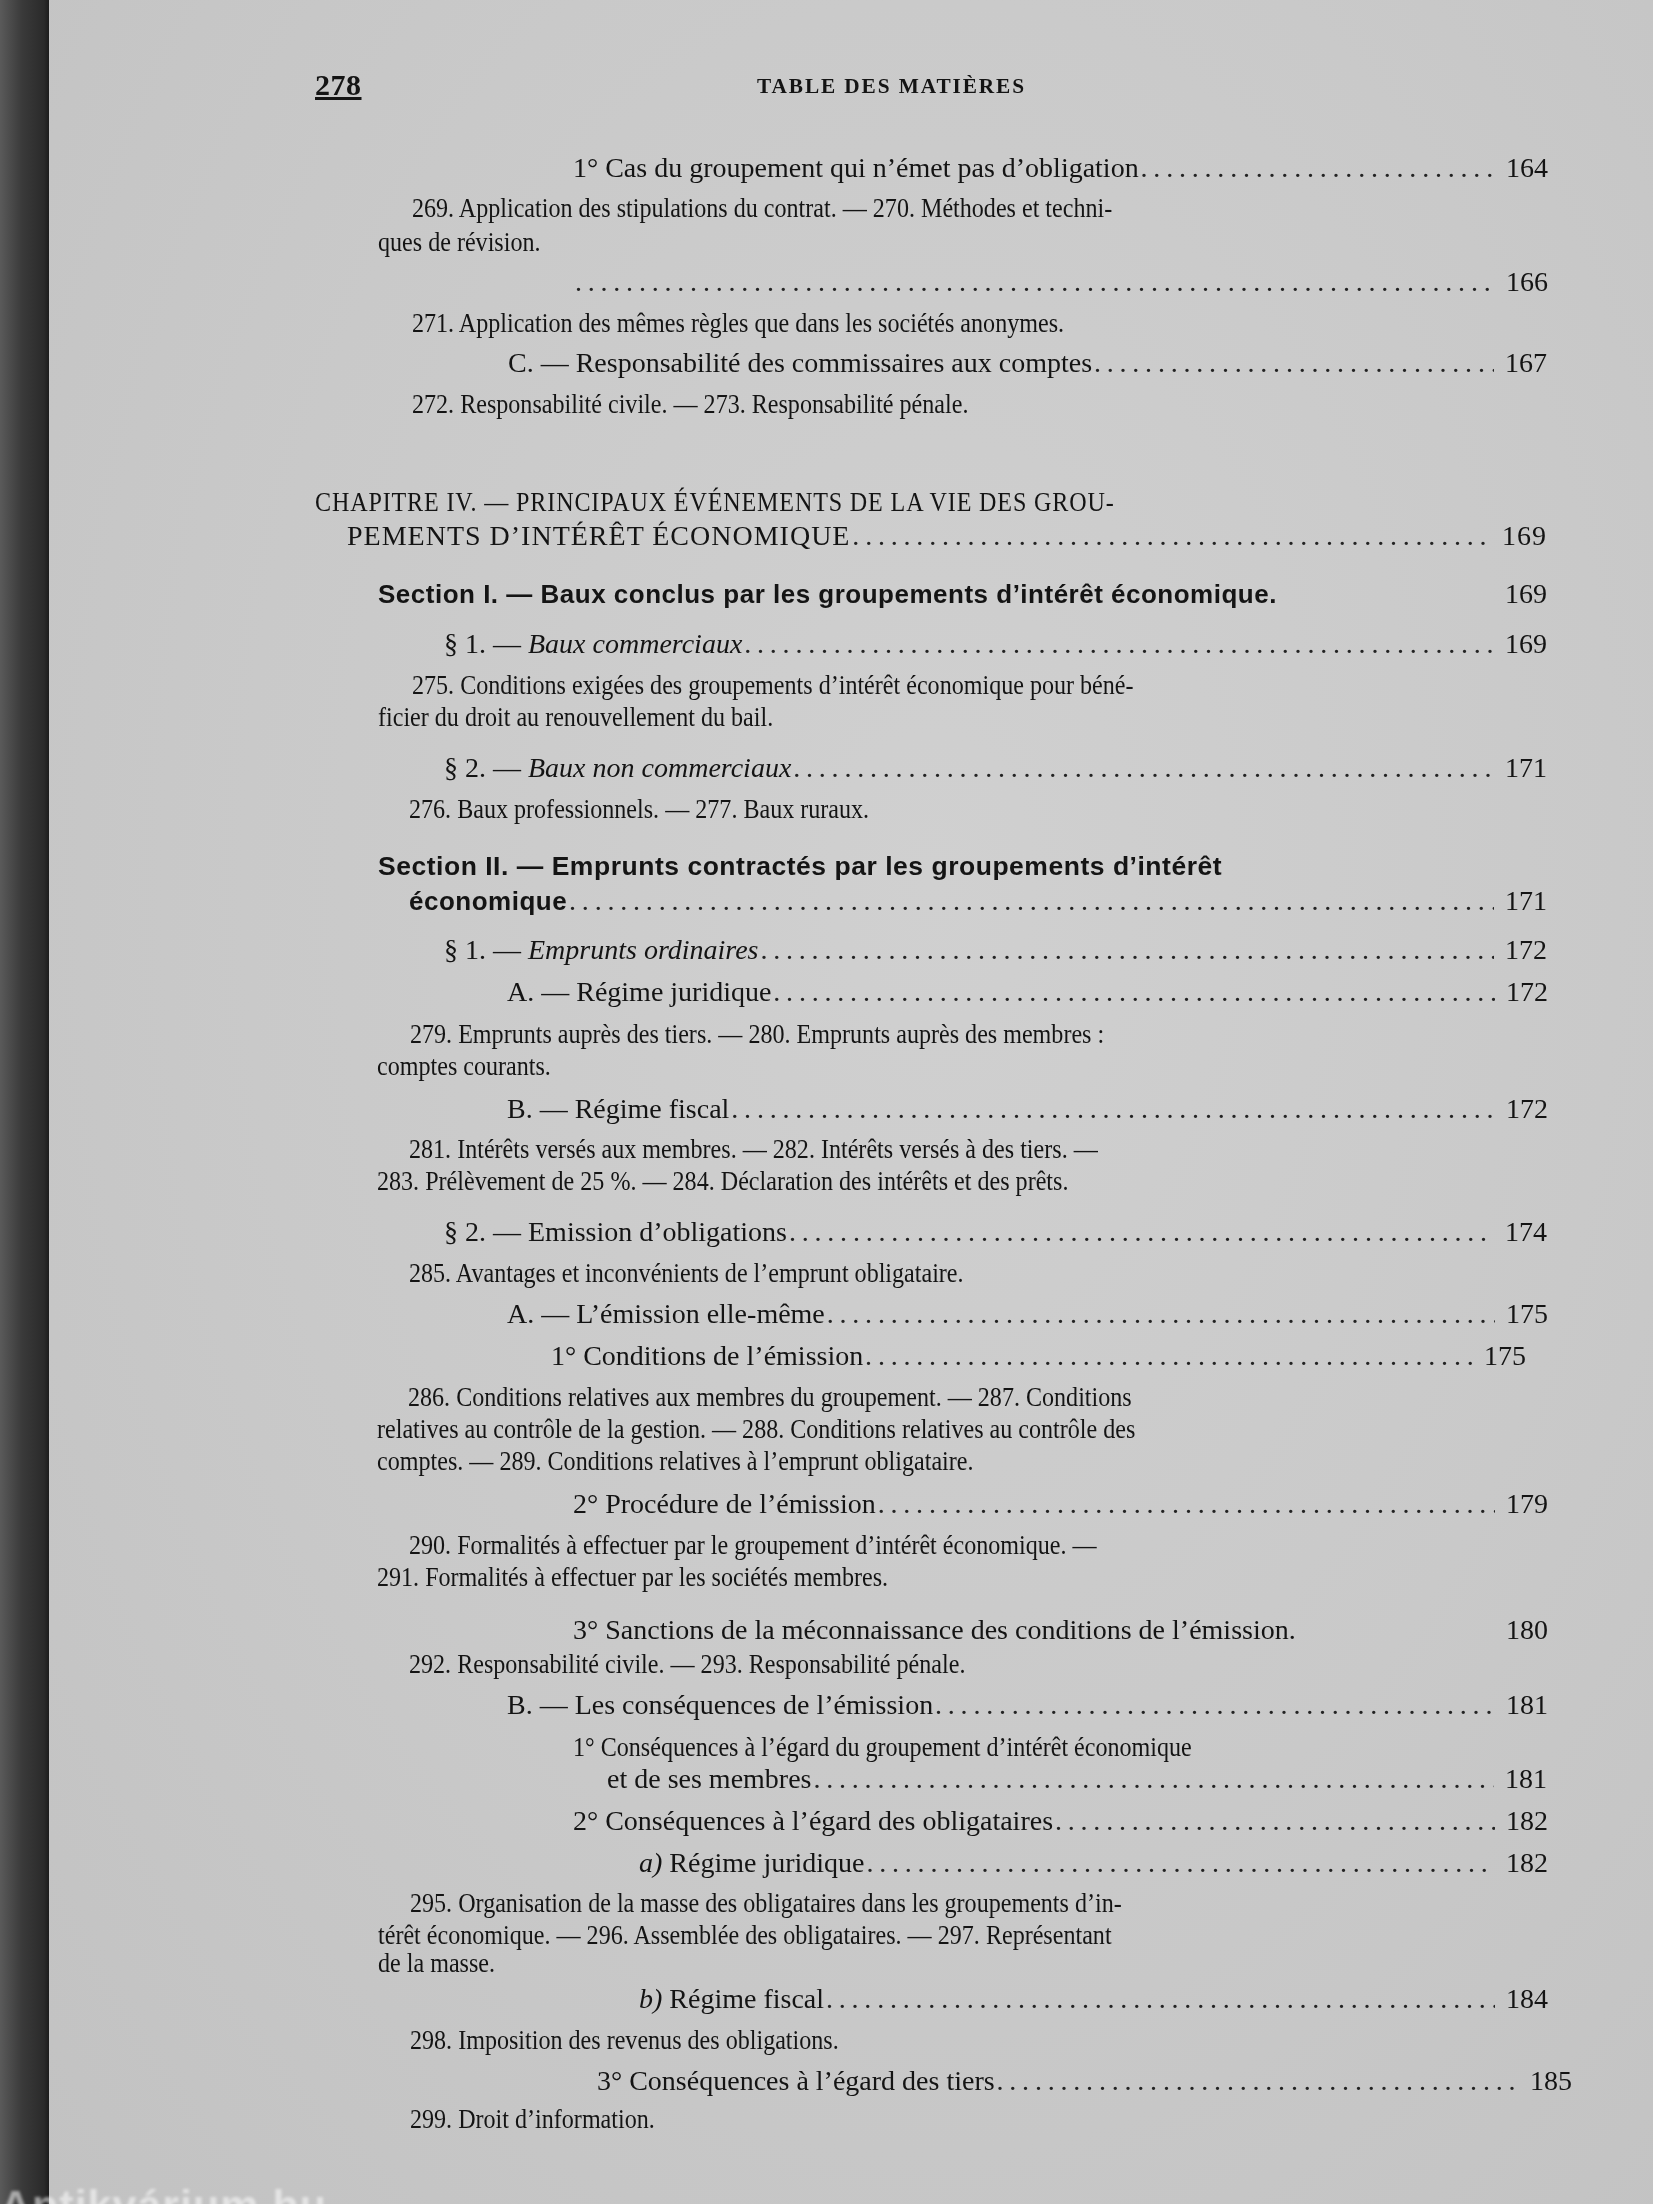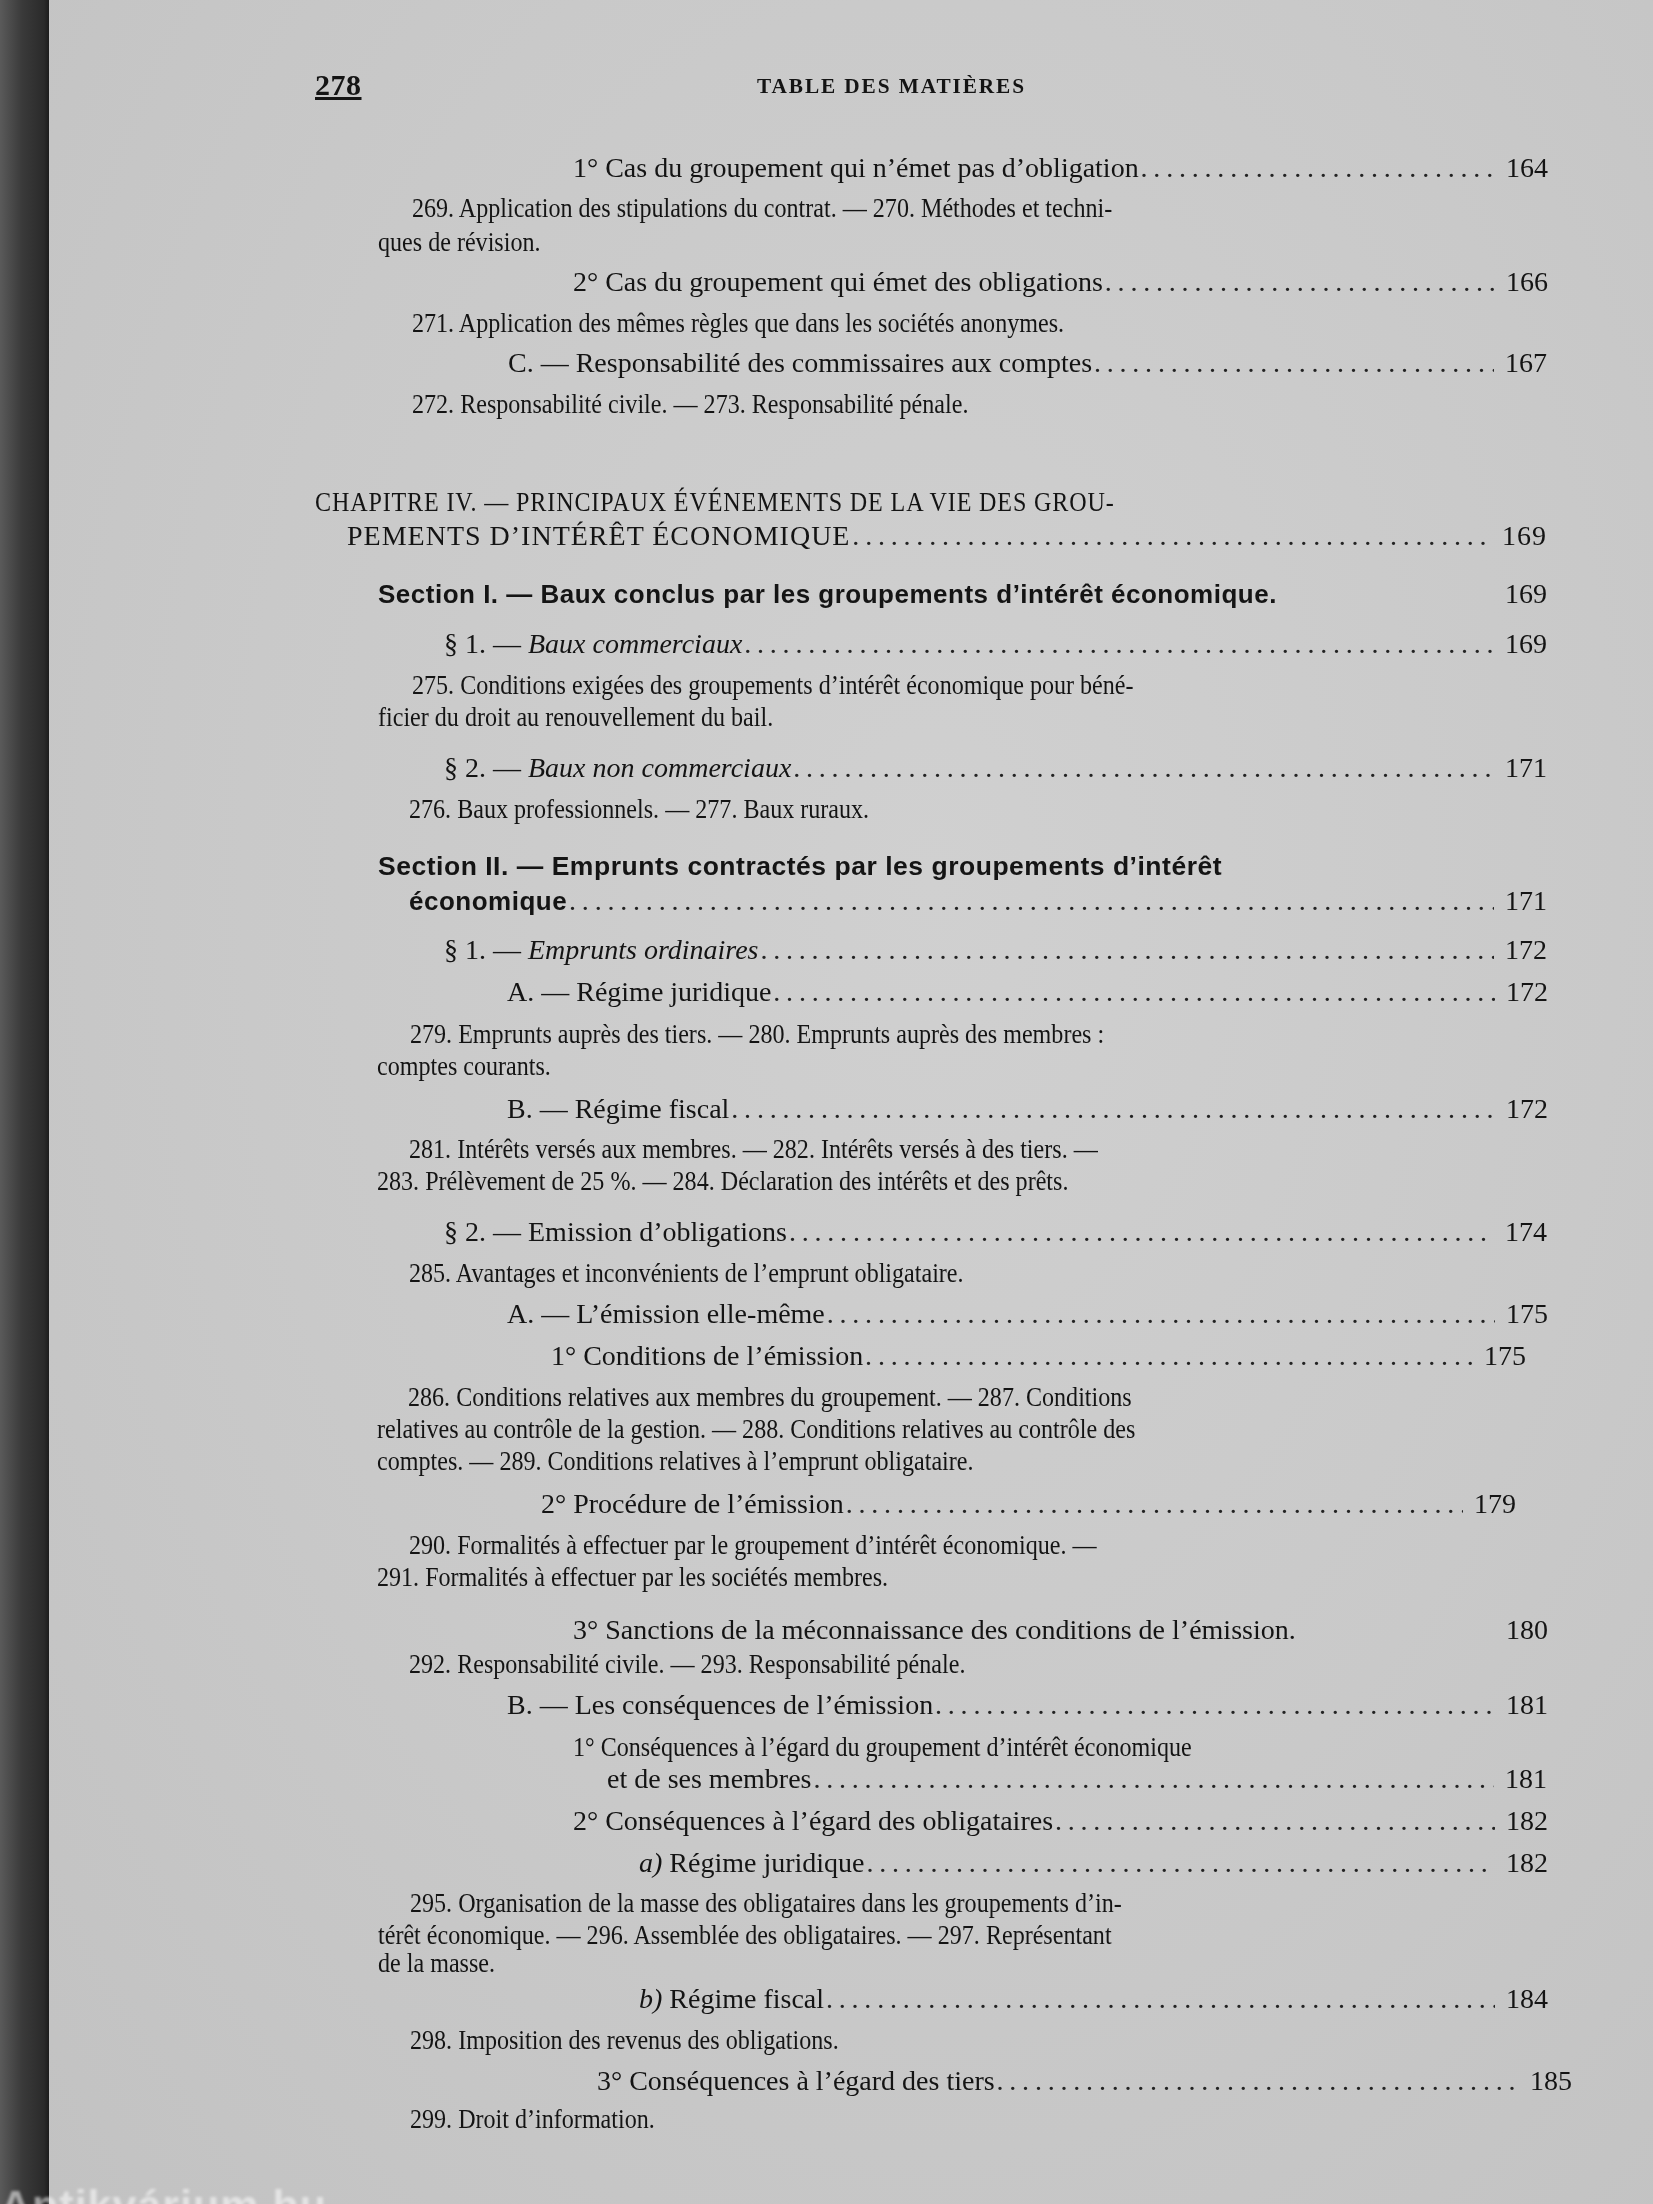--- a/index.html
+++ b/index.html
@@ -63,21 +63,20 @@
   <div class="leader-row" style="left:573px; top:152px; width:975px;">
     <span class="label">1° Cas du groupement qui n’émet pas d’obligation</span>
     <span class="dots">..............................................................................................................</span>
     <span class="pg">164</span>
   </div>
 
   <div class="line" style="left:412px; top:192px;">269. Application des stipulations du contrat. — 270. Méthodes et techni-</div>
   <div class="line" style="left:378px; top:226px;">ques de révision.</div>
 
   <div class="leader-row" style="left:573px; top:266px; width:975px;">
-    <span class="label">2° Cas du groupement qui émet des obligations</span>
     <span class="dots">..............................................................................................................</span>
     <span class="pg">166</span>
   </div>
 
   <div class="line" style="left:412px; top:307px;">271. Application des mêmes règles que dans les sociétés anonymes.</div>
 
   <div class="leader-row" style="left:508px; top:347px; width:1039px;">
     <span class="label">C. — Responsabilité des commissaires aux comptes</span>
     <span class="dots">..............................................................................................................</span>
     <span class="pg">167</span>
@@ -166,21 +165,21 @@
   <div class="leader-row" style="left:551px; top:1340px; width:975px;">
     <span class="label">1° Conditions de l’émission</span>
     <span class="dots">..............................................................................................................</span>
     <span class="pg">175</span>
   </div>
 
   <div class="line" style="left:408px; top:1381px;">286. Conditions relatives aux membres du groupement. — 287. Conditions</div>
   <div class="line" style="left:377px; top:1413px;">relatives au contrôle de la gestion. — 288. Conditions relatives au contrôle des</div>
   <div class="line" style="left:377px; top:1445px;">comptes. — 289. Conditions relatives à l’emprunt obligataire.</div>
 
-  <div class="leader-row" style="left:541px; top:1488px; width:975px;">
+  <div class="leader-row" style="left:573px; top:1488px; width:975px;">
     <span class="label">2° Procédure de l’émission</span>
     <span class="dots">..............................................................................................................</span>
     <span class="pg">179</span>
   </div>
 
   <div class="line" style="left:409px; top:1529px;">290. Formalités à effectuer par le groupement d’intérêt économique. —</div>
   <div class="line" style="left:377px; top:1561px;">291. Formalités à effectuer par les sociétés membres.</div>
 
   <div class="leader-row" style="left:573px; top:1606px; width:975px;margin-top:8px;">
     <span class="label">3° Sanctions de la méconnaissance des conditions de l’émission.</span>

